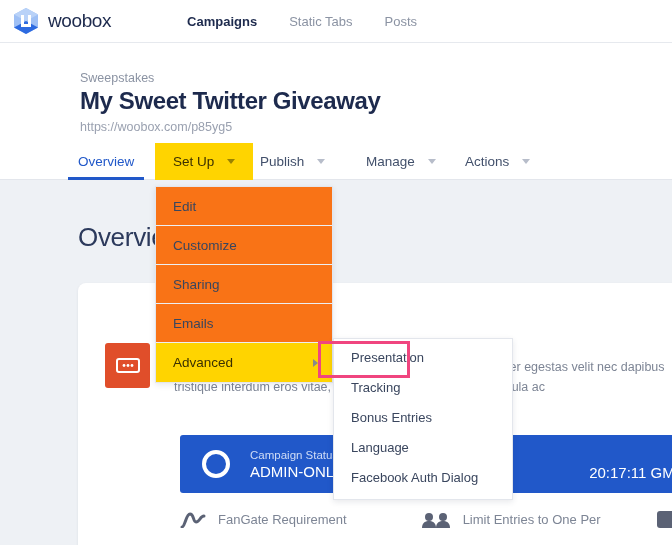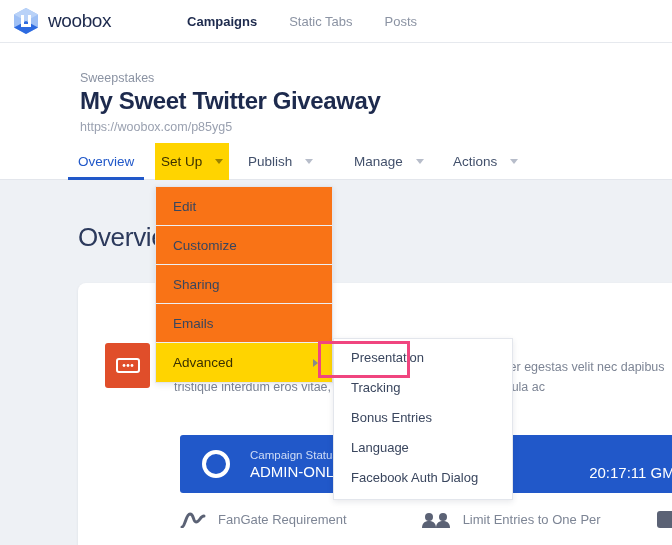--- a/index.html
+++ b/index.html
@@ -43,21 +43,21 @@
   }
   .page-url { position: absolute; left: 80px; top: 77px; font-size: 12.5px; color: #9aa1b0; }
 
   
   .sectiontabs {
     position: absolute; top: 143px; left: 0; width: 672px; height: 37px;
     background: #fff; border-bottom: 1px solid #e3e6ec;
   }
   .stab {
     position: absolute; top: 0; height: 37px; display: flex; align-items: center;
-    font-size: 13.5px; color: #42506b; cursor: pointer; padding: 0 6px;
+    font-size: 13.5px; color: #42506b; cursor: pointer; padding: 0 18px;
   }
   .stab .caret {
     display: inline-block; margin-left: 13px; width: 0; height: 0;
     border-left: 4.5px solid transparent; border-right: 4.5px solid transparent;
     border-top: 5px solid #b7bdca;
   }
   .stab.overview { left: 68px; color: #2158c9; padding: 0 10px; }
   .stab.overview::after {
     content: ""; position: absolute; left: 0; right: 0; bottom: -1px;
     height: 4px; background: #2158c9;

